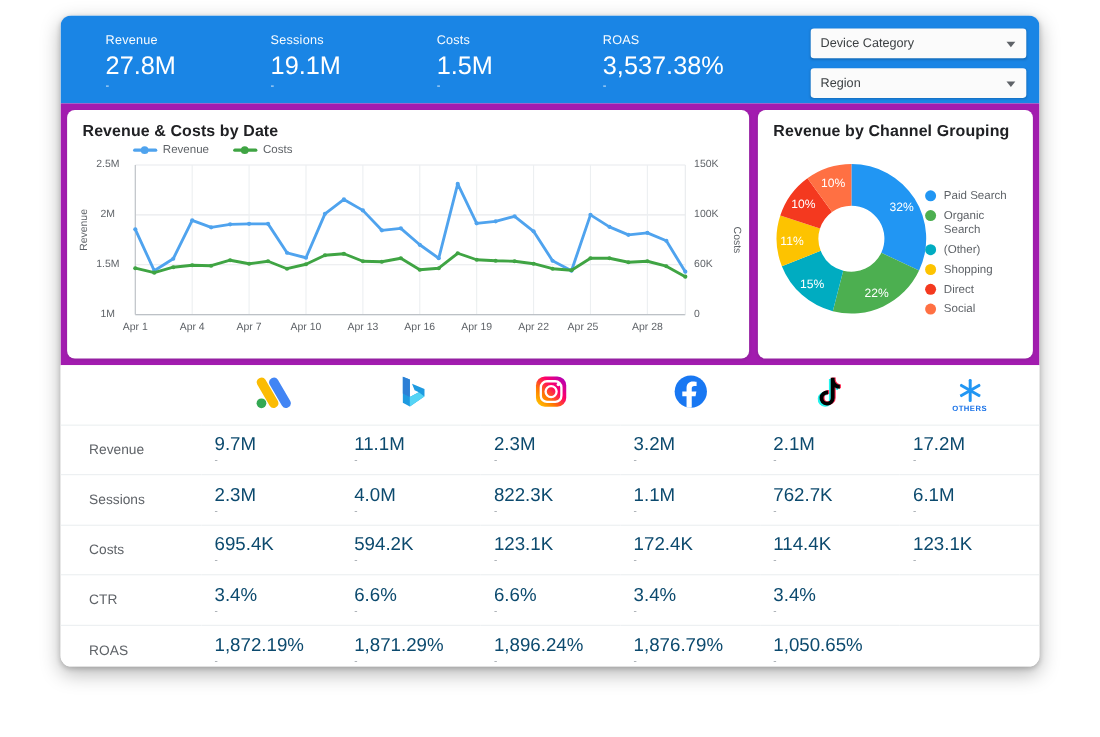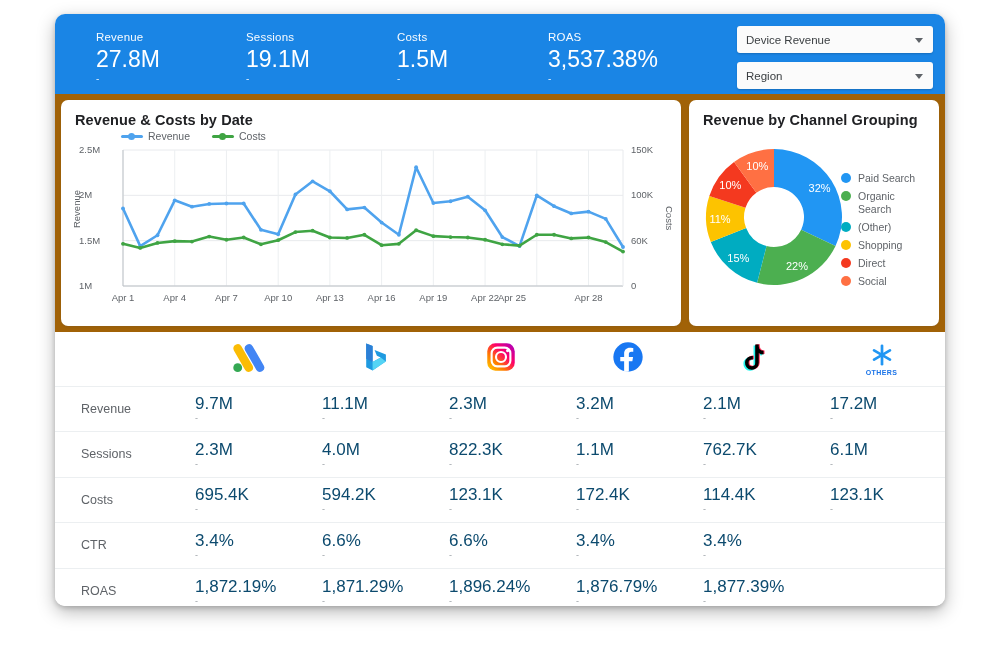--- a/index.html
+++ b/index.html
@@ -84,21 +84,21 @@
     margin-top: -2px;
     width: 0; height: 0;
     border-left: 4px solid transparent;
     border-right: 4px solid transparent;
     border-top: 5px solid #5f6368;
   }
   
   .charts-row {
     position: relative;
     height: 238px;
-    background: #a16207;
+    background: #a21caf;
     padding: 6px 6px 6px 6px;
     display: flex;
     gap: 8px;
   }
   .card {
     background: #ffffff;
     border-radius: 7px;
     box-shadow: 0 1px 2px rgba(60,64,67,.15);
     position: relative;
   }
@@ -130,21 +130,21 @@
     font-size: 9.5px;
     color: #5f6368;
     writing-mode: vertical-rl;
   }
   .axis-title.left { left: 10px; top: 62px; transform: rotate(180deg); }
   .axis-title.right { right: 6px; top: 78px; }
   .ytick {
     position: absolute;
     font-size: 9.5px;
     color: #5f6368;
-    text-align: left;
+    text-align: center;
     white-space: nowrap;
   }
   .ytick.r { text-align: left; }
   .xtick {
     position: absolute;
     font-size: 9.5px;
     color: #5f6368;
     transform: translateX(-50%);
     white-space: nowrap;
   }
@@ -211,21 +211,21 @@
         <div class="kpi-sub">-</div>
       </div>
       <div class="kpi">
         <div class="kpi-label">ROAS</div>
         <div class="kpi-value">3,537.38%</div>
         <div class="kpi-sub">-</div>
       </div>
 
       <div class="kpi-filters">
         <div class="select">
-          <span>Device Revenue</span>
+          <span>Device Category</span>
           <span class="caret"></span>
         </div>
         <div class="select">
           <span>Region</span>
           <span class="caret"></span>
         </div>
       </div>
     </div>
 
     <div class="charts-row">
@@ -255,21 +255,21 @@
               <div class="ytick r" style="left: 570px; top: 61.3333px; text-align: right;">100K</div>
               <div class="ytick r" style="left: 570px; top: 16px;">150K</div>
               <div class="xtick" style="left: 62px; top: 164px;">Apr 1</div>
               <div class="xtick" style="left: 113.724px; top: 164px;">Apr 4</div>
               <div class="xtick" style="left: 165.448px; top: 164px;">Apr 7</div>
               <div class="xtick" style="left: 217.172px; top: 164px;">Apr 10</div>
               <div class="xtick" style="left: 268.897px; top: 164px;">Apr 13</div>
               <div class="xtick" style="left: 320.621px; top: 164px;">Apr 16</div>
               <div class="xtick" style="left: 372.345px; top: 164px;">Apr 19</div>
               <div class="xtick" style="left: 424.069px; top: 164px;">Apr 22</div>
-              <div class="xtick" style="left: 451px; top: 164px;">Apr 25</div>
+              <div class="xtick" style="left: 469px; top: 164px;">Apr 25</div>
               <div class="xtick" style="left: 527.517px; top: 164px;">Apr 28</div>
             </div>
           <svg id="lc-svg" width="620" height="182">
               <line x1="62" y1="158" x2="562" y2="158" stroke="#e8eaed" stroke-width="1"></line>
               <line x1="62" y1="112.66666666666667" x2="562" y2="112.66666666666667" stroke="#e8eaed" stroke-width="1"></line>
               <line x1="62" y1="67.33333333333334" x2="562" y2="67.33333333333334" stroke="#e8eaed" stroke-width="1"></line>
               <line x1="62" y1="22" x2="562" y2="22" stroke="#e8eaed" stroke-width="1"></line>
               <line x1="62" y1="22" x2="62" y2="158" stroke="#eceff1" stroke-width="1"></line>
               <line x1="113.72413793103448" y1="22" x2="113.72413793103448" y2="158" stroke="#eceff1" stroke-width="1"></line>
               <line x1="165.44827586206895" y1="22" x2="165.44827586206895" y2="158" stroke="#eceff1" stroke-width="1"></line>
@@ -587,21 +587,21 @@
               </td>
               <td class="m-val">
                 <div class="v">1,896.24%</div>
                 <div class="d">-</div>
               </td>
               <td class="m-val">
                 <div class="v">1,876.79%</div>
                 <div class="d">-</div>
               </td>
               <td class="m-val">
-                <div class="v">1,877.39%</div>
+                <div class="v">1,050.65%</div>
                 <div class="d">-</div>
               </td>
               <td class="m-val empty">
                 <div class="v"></div>
               </td>
             </tr>
           </tbody>
       </table>
     </div>
 

